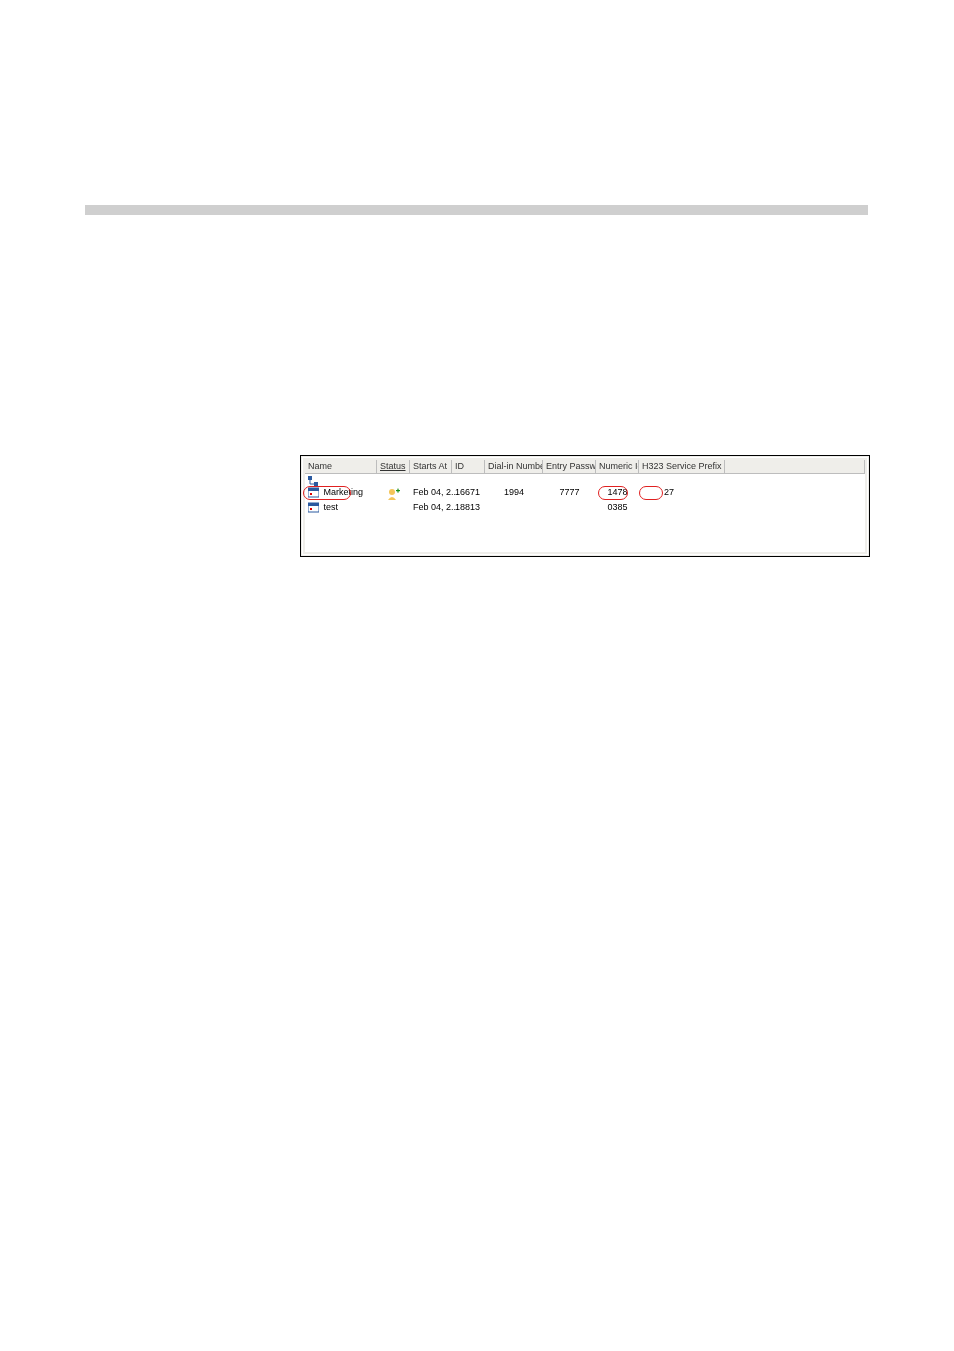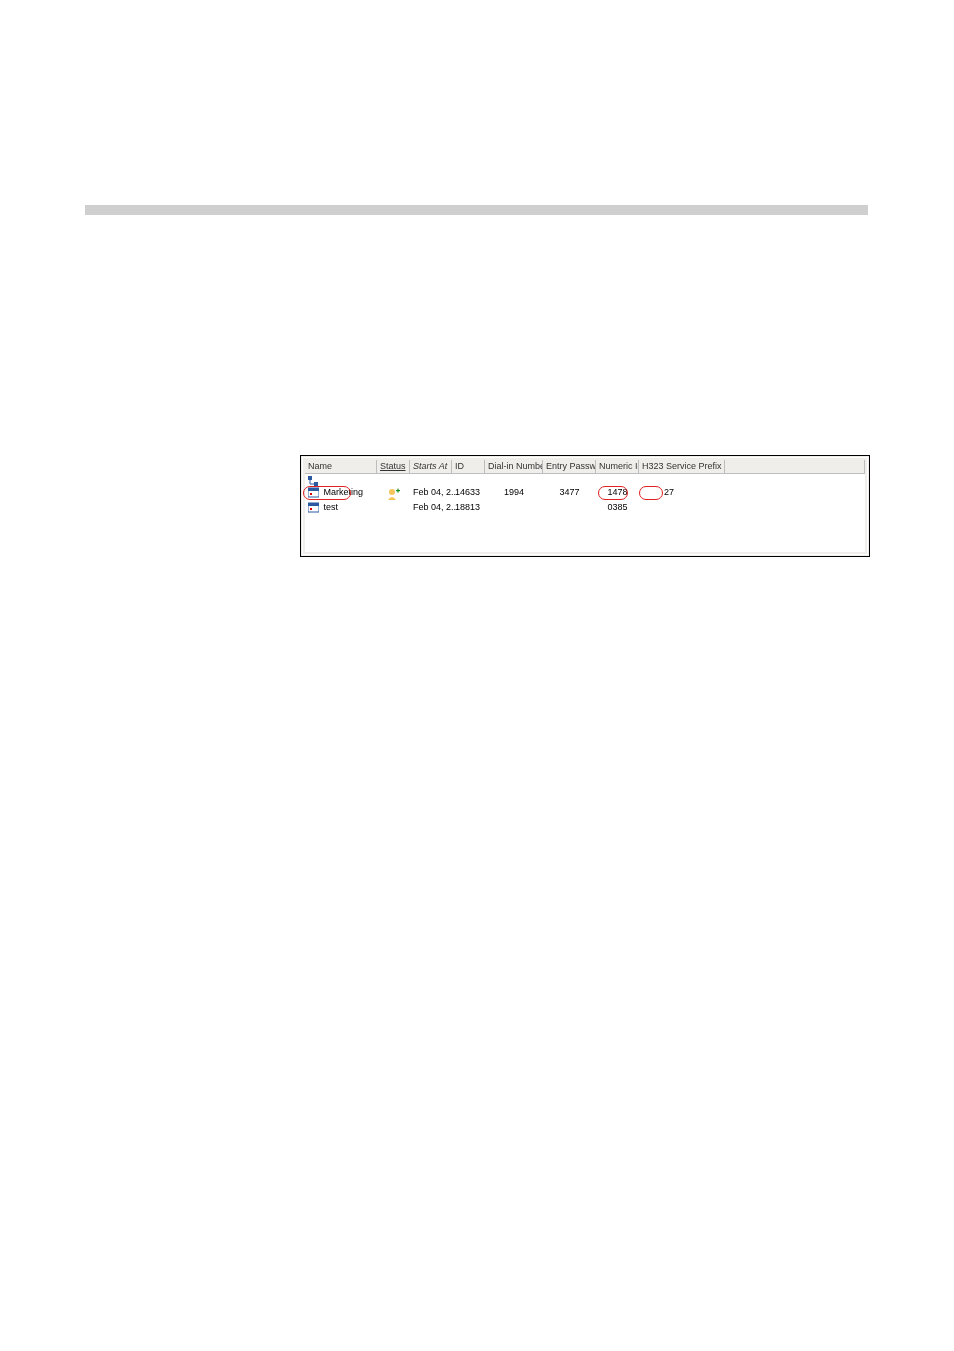--- a/index.html
+++ b/index.html
@@ -61,21 +61,21 @@
   .hdr .col {
     border-right: 1px solid #bdbdbd;
     border-bottom: 1px solid #bdbdbd;
     padding: 1px 3px 0 3px;
     box-sizing: border-box;
     white-space: nowrap;
     overflow: hidden;
   }
   .col-name   { width: 72px; }
   .col-status { width: 33px; text-decoration: underline; }
-  .col-starts { width: 42px; font-style: italic; }
+  .col-starts { width: 42px; }
   .col-id     { width: 33px; }
   .col-dialin { width: 58px; }
   .col-entry  { width: 53px; }
   .col-numeric{ width: 43px; }
   .col-prefix { width: 86px; }
   .col-rest   { flex: 1; border-right: none; }
 
   
   .rows {
     position: absolute;
@@ -194,23 +194,23 @@
             <span class="status-icon">
               <svg width="14" height="12" viewBox="0 0 14 12">
                 <circle cx="5" cy="4" r="3" fill="#f4c55a"></circle>
                 <path d="M1 12 Q5 6 9 12 Z" fill="#f4c55a"></path>
                 <rect x="9" y="2" width="4" height="1.2" fill="#1a8f1a"></rect>
                 <rect x="10.4" y="0.6" width="1.2" height="4" fill="#1a8f1a"></rect>
               </svg>
             </span>
           </div>
           <div class="cell cell-starts">Feb 04, 2...</div>
-          <div class="cell cell-id">14633</div>
+          <div class="cell cell-id">16671</div>
           <div class="cell cell-dialin">1994</div>
-          <div class="cell cell-entry">3477</div>
+          <div class="cell cell-entry">7777</div>
           <div class="cell cell-numeric">
             <span class="circ circ-num"></span>
             <span>1478</span>
           </div>
           <div class="cell cell-prefix">
             <span class="circ circ-prefix"></span>
             <span style="padding-left:22px;">27</span>
           </div>
           <div class="cell cell-rest"></div>
         </div>

